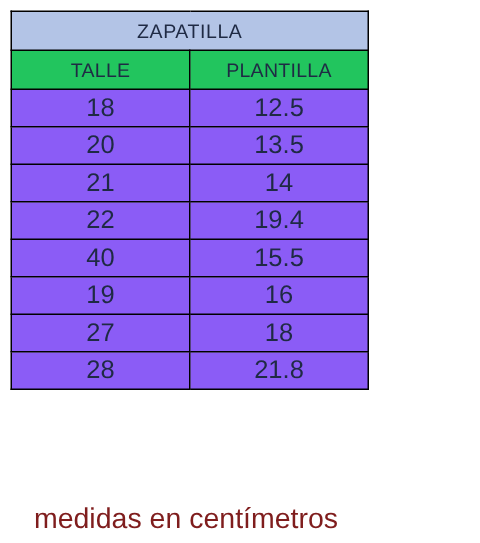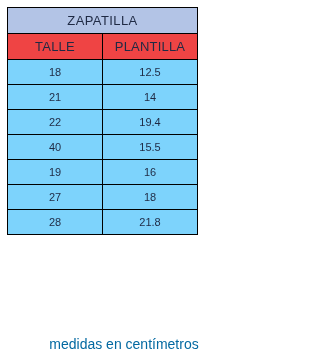--- a/index.html
+++ b/index.html
@@ -16,62 +16,62 @@
   .sheet {
     position: relative;
     width: 256px;
     height: 362px;
     background: #ffffff;
   }
   .size-table {
     position: absolute;
     left: 7px;
     top: 7px;
-    width: 191px;
+    width: 239px;
     border-collapse: collapse;
     table-layout: fixed;
   }
   .size-table td,
   .size-table th {
     border: 1px solid #000000;
     text-align: center;
     vertical-align: middle;
     color: #1f2a44;
     padding: 0;
     font-weight: normal;
   }
   .title-cell {
     background: #b3c4e6;
     font-weight: bold;
     font-size: 13px;
     letter-spacing: 0.4px;
     height: 25px;
   }
   .col-head {
-    background: #ef4444;
+    background: #22c55e;
     font-size: 13px;
     height: 25px;
     letter-spacing: 0.2px;
   }
   .data-cell {
-    background: #7dd3fc;
-    font-size: 11px;
+    background: #8b5cf6;
+    font-size: 17px;
     height: 24px;
   }
   .col-talle { width: 118px; }
   .col-plantilla { width: 121px; }
 
   .caption {
     position: absolute;
     left: 0;
     top: 336px;
     width: 248px;
     text-align: center;
-    font-size: 14px;
-    color: #0369a1;
+    font-size: 19px;
+    color: #7f1d1d;
     font-family: "Liberation Sans", sans-serif;
   }
 </style>
 </head>
 <body>
 
 <div class="sheet">
 
   <table class="size-table">
     <tbody>
@@ -79,20 +79,24 @@
         <td class="title-cell" colspan="2">ZAPATILLA</td>
       </tr>
       <tr>
         <td class="col-head col-talle">TALLE</td>
         <td class="col-head col-plantilla">PLANTILLA</td>
       </tr>
 
       <tr>
         <td class="data-cell col-talle">18</td>
         <td class="data-cell col-plantilla">12.5</td>
+      </tr>
+      <tr>
+        <td class="data-cell col-talle">20</td>
+        <td class="data-cell col-plantilla">13.5</td>
       </tr>
       <tr>
         <td class="data-cell col-talle">21</td>
         <td class="data-cell col-plantilla">14</td>
       </tr>
       <tr>
         <td class="data-cell col-talle">22</td>
         <td class="data-cell col-plantilla">19.4</td>
       </tr>
       <tr>

